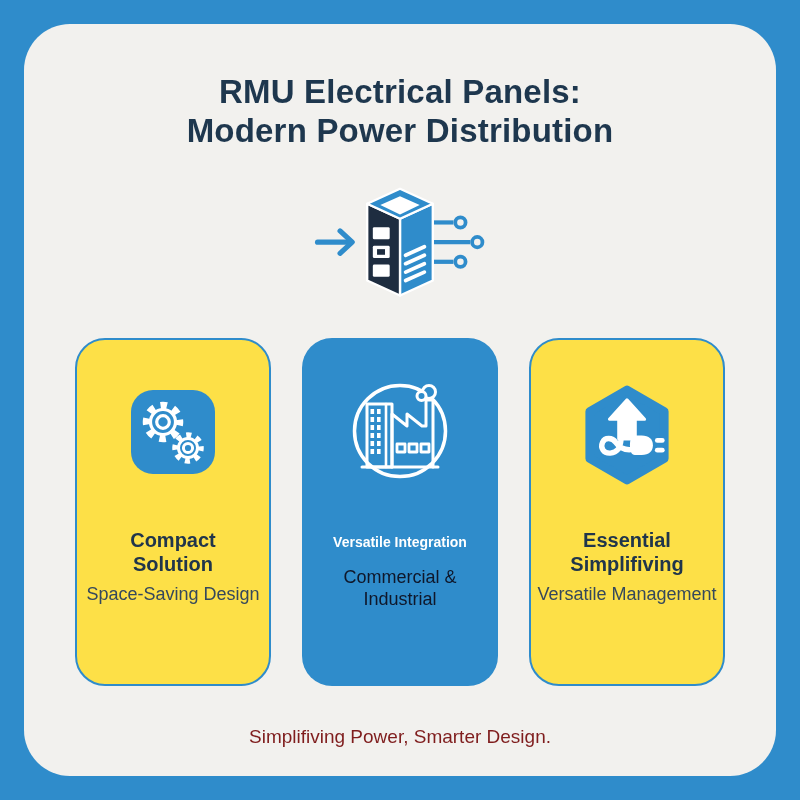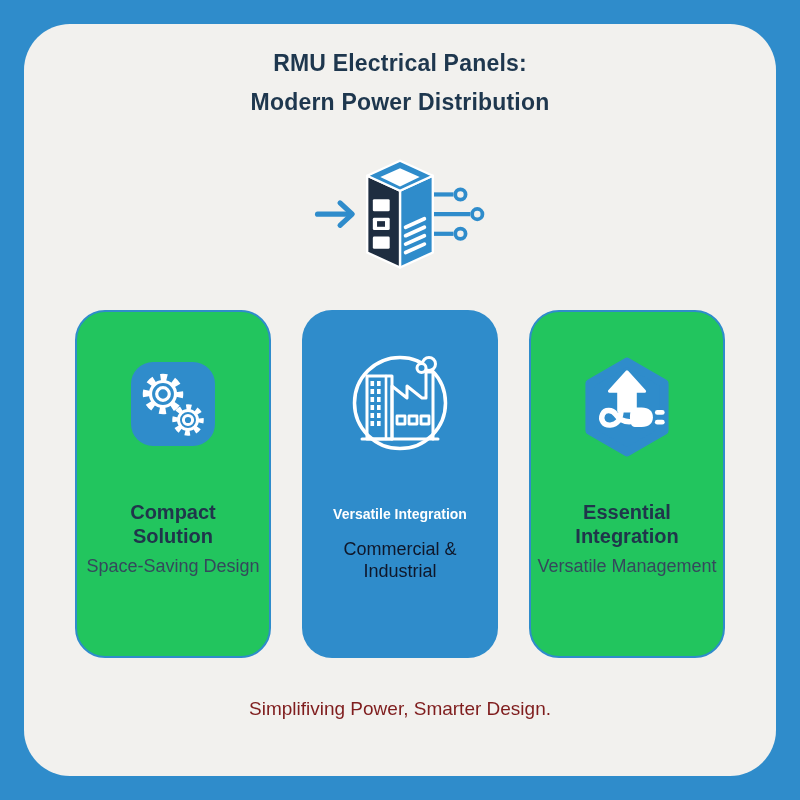--- a/index.html
+++ b/index.html
@@ -18,22 +18,22 @@
     overflow:hidden;
   }
   .frame{
     position:absolute;
     inset:24px;
     background:var(--cream);
     border-radius:46px;
     text-align:center;
   }
   .title{
-    margin-top:20px;
-    font-size:23px;
+    margin-top:48px;
+    font-size:33px;
     line-height:39px;
     font-weight:bold;
     color:var(--navy);
     white-space:pre-line;
     letter-spacing:.2px;
   }
   .hero{
     margin-top:33px;
     height:122px;
     display:flex;
@@ -46,21 +46,21 @@
     margin-top:33px;
   }
   .card{
     position:relative;
     width:196px;
     height:348px;
     border-radius:30px;
   }
   .card.outline{
     border:2px solid var(--blue);
-    background:#22c55e;
+    background:#fde047;
   }
   .card.filled{
     background:var(--blue);
   }
   .icon-square{
     width:84px;height:84px;
     border-radius:22px;
     background:var(--blue);
     margin:50px auto 0;
     display:flex;align-items:center;justify-content:center;
@@ -212,21 +212,21 @@
         <path d="M47 17 L65 37 L55.5 37 L55.5 57 L38.5 57 L38.5 37 L29 37 Z" fill="#FFFFFF" stroke="#FFFFFF" stroke-width="3" stroke-linejoin="round"></path>
         <path d="M41 57 C40 67 37 71 30 71.5 C23 72 19.5 66 22 60.5 C24.5 55 32 55.5 35.5 60.5 C39 65.5 44.5 68.5 51 68" fill="none" stroke="#FFFFFF" stroke-width="5.5" stroke-linecap="round"></path>
         <path d="M55 53.5 H62 C69.5 53.5 73.5 57.5 73.5 63.5 C73.5 69.5 69.5 73.5 62 73.5 H55 C51.5 73.5 50 69.5 50 63.5 C50 57.5 51.5 53.5 55 53.5 Z" fill="#FFFFFF"></path>
         <g stroke="#FFFFFF" stroke-width="5" stroke-linecap="round">
           <path d="M78 58.5 H83"></path>
           <path d="M78 68.5 H83"></path>
         </g>
       </svg>
       <div class="card-text">
         <div class="card-title">Essential
-Integration</div>
+Simplifiving</div>
         <div class="card-subtitle">Versatile Management</div>
       </div>
     </div>
 
   </div>
 
   <div class="footer">Simplifiving Power, Smarter Design.</div>
 
 </div>
 

